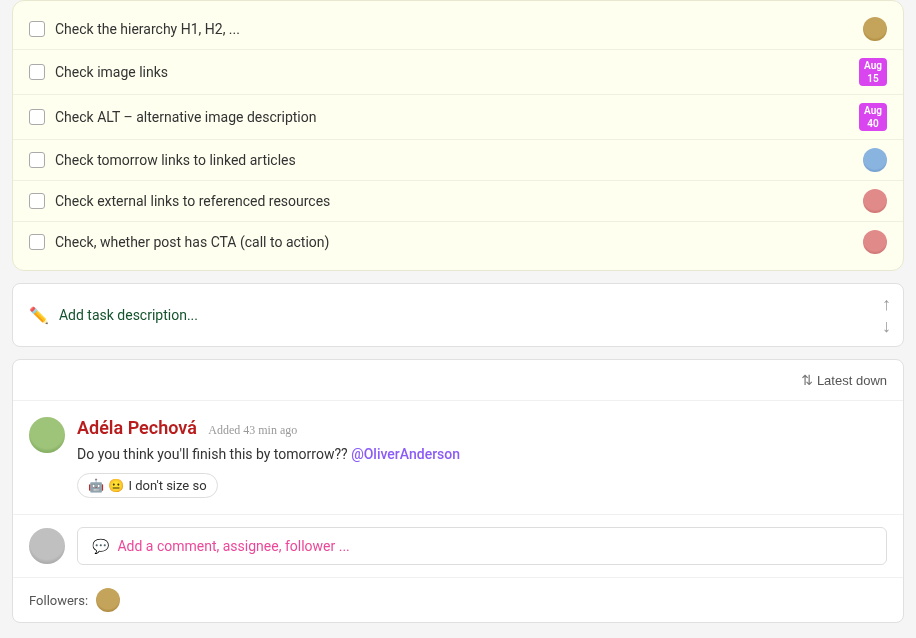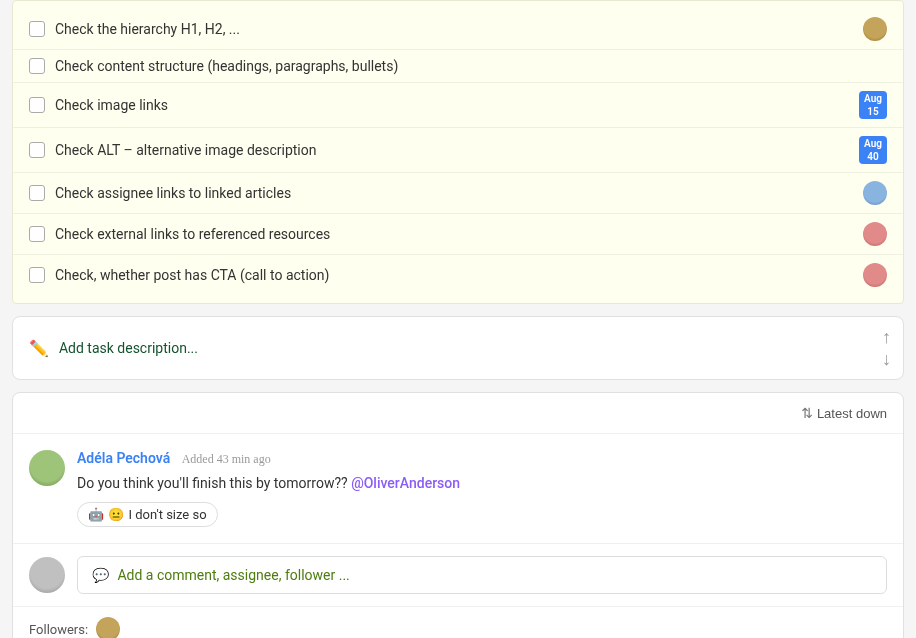--- a/index.html
+++ b/index.html
@@ -8,21 +8,21 @@
       background: #f5f5f5;
       width: 916px;
       min-height: 638px;
       font-size: 14px;
       color: #333;
     }
 
     .checklist-section {
       background: #fffff0;
       border: 1px solid #e8e8d0;
-      border-radius: 4px;
+      border-radius: 12px;
       margin: 0 12px 12px 12px;
       padding: 8px 0;
     }
 
     .checklist-item {
       display: flex;
       align-items: center;
       padding: 8px 16px;
       border-bottom: 1px solid #f0f0e0;
       gap: 10px;
@@ -44,21 +44,21 @@
     .checklist-label {
       flex: 1;
       font-size: 14px;
       color: #333;
     }
 
     .date-badge {
       display: inline-flex;
       flex-direction: column;
       align-items: center;
-      background: #3b82f6;
+      background: #d946ef;
       color: white;
       border-radius: 4px;
       padding: 1px 5px;
       font-size: 10px;
       font-weight: 600;
       line-height: 1.3;
       min-width: 28px;
       margin-left: 6px;
       text-align: center;
     }
@@ -162,22 +162,22 @@
       font-weight: bold;
       color: white;
     }
 
     .comment-body {
       flex: 1;
     }
 
     .comment-author {
       font-weight: 600;
-      font-size: 14px;
-      color: #3b82f6;
+      font-size: 18px;
+      color: #b91c1c;
     }
 
     .comment-time {
       font-size: 12px;
       color: #999;
       margin-left: 8px;
       font-family: Liberation Serif, serif;
     }
 
     .comment-text {
@@ -271,24 +271,20 @@
 <body>
 
 <div class="checklist-section">
 
   <div class="checklist-item">
     <div class="checklist-checkbox"></div>
     <span class="checklist-label">Check the hierarchy H1, H2, ...</span>
     <div class="avatar-small face-1"></div>
   </div>
 
-  <div class="checklist-item">
-    <div class="checklist-checkbox"></div>
-    <span class="checklist-label">Check content structure (headings, paragraphs, bullets)</span>
-  </div>
 
   <div class="checklist-item">
     <div class="checklist-checkbox"></div>
     <span class="checklist-label">Check image links</span>
     <div class="date-badge">
       <span>Aug</span>
       <span>15</span>
     </div>
   </div>
 
@@ -296,21 +292,21 @@
     <div class="checklist-checkbox"></div>
     <span class="checklist-label">Check ALT – alternative image description</span>
     <div class="date-badge">
       <span>Aug</span>
       <span>40</span>
     </div>
   </div>
 
   <div class="checklist-item">
     <div class="checklist-checkbox"></div>
-    <span class="checklist-label">Check assignee links to linked articles</span>
+    <span class="checklist-label">Check tomorrow links to linked articles</span>
     <div class="avatar-small face-2"></div>
   </div>
 
   <div class="checklist-item">
     <div class="checklist-checkbox"></div>
     <span class="checklist-label">Check external links to referenced resources</span>
     <div class="avatar-small face-3"></div>
   </div>
 
   <div class="checklist-item">
@@ -355,21 +351,21 @@
         <span>😐</span>
         <span>I don't size so</span>
       </div>
     </div>
   </div>
 
   <div class="add-comment-row">
     <div class="avatar-medium face-gray"></div>
     <div class="add-comment-input">
       <span class="comment-icon">💬</span>
-      <span style="color:#4d7c0f;">Add a comment, assignee, follower ...</span>
+      <span style="color:#ec4899;">Add a comment, assignee, follower ...</span>
     </div>
   </div>
 
   <div class="followers-row">
     <span>Followers:</span>
     <div class="follower-avatar face-follower"></div>
   </div>
 
 </div>
 

